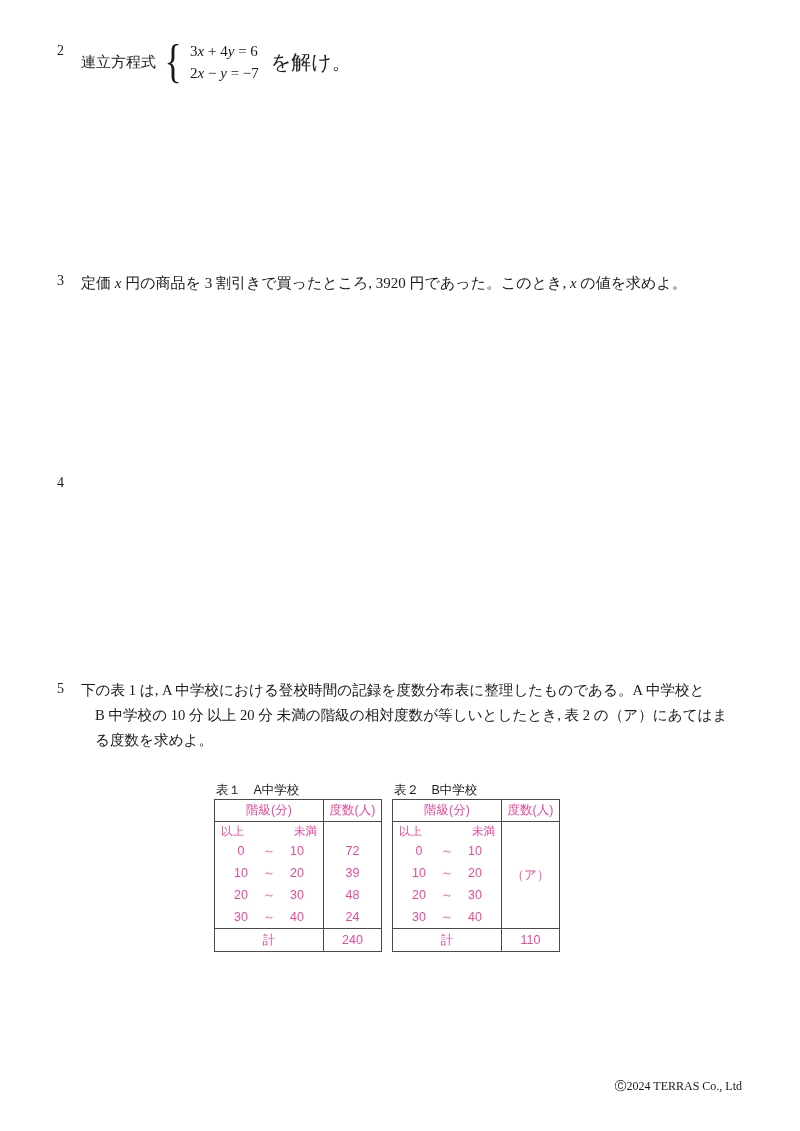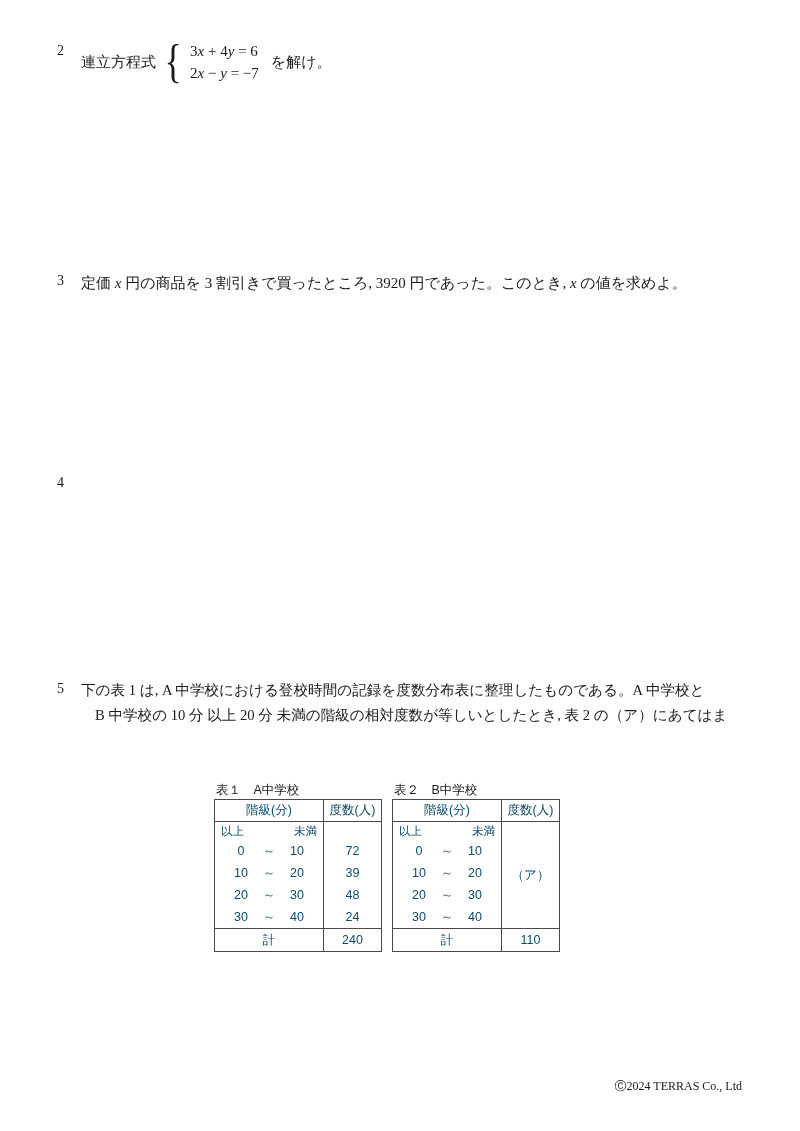--- a/index.html
+++ b/index.html
@@ -68,21 +68,21 @@
     padding-left: 6px;
   }
   .eqline {
     font-size: 15px;
     line-height: 22px;
     white-space: nowrap;
     font-family: "Liberation Serif", "DejaVu Serif", serif;
   }
   .it { font-style: italic; }
   .solve {
-    font-size: 15px;
+    font-size: 20px;
     white-space: nowrap;
     padding-left: 6px;
   }
 
   
   #problem-3 { left: 57px; top: 270px; }
   #problem-3 .pbody { white-space: nowrap; }
 
   
   #problem-4 { left: 57px; top: 472px; }
@@ -116,21 +116,21 @@
     font-size: 12.5px;
     font-family: "Liberation Sans", "DejaVu Sans", sans-serif;
     line-height: 17px;
     padding-left: 2px;
     white-space: nowrap;
   }
   table.freq {
     border-collapse: collapse;
     font-family: "Liberation Sans", "DejaVu Sans", sans-serif;
     font-size: 12.5px;
-    color: #0c4a6e;
+    color: #ec4899;
   }
   table.freq td, table.freq th {
     border: 1px solid #4a4a4a;
     padding: 0;
     font-weight: normal;
     text-align: center;
     vertical-align: middle;
   }
   .col-class { width: 108px; }
   .col-freq  { width: 57px; }
@@ -221,20 +221,21 @@
 
   <div class="problem" id="problem-4">
     <div class="pnum">4</div>
   </div>
 
   <div class="problem" id="problem-5">
     <div class="pnum">5</div>
     <div class="pbody">
       <span class="ln">下の表 1 は, A 中学校における登校時間の記録を度数分布表に整理したものである。A 中学校と</span>
       <span class="ln indent">B 中学校の 10 分 以上 20 分 未満の階級の相対度数が等しいとしたとき, 表 2 の（ア）にあてはま</span>
+      <span class="ln indent">る度数を求めよ。</span>
     </div>
   </div>
 
   <div class="tables">
 
     <div class="tblock">
       <div class="tcaption">表１　A中学校</div>
       <table class="freq">
         <tbody>
             <tr>

